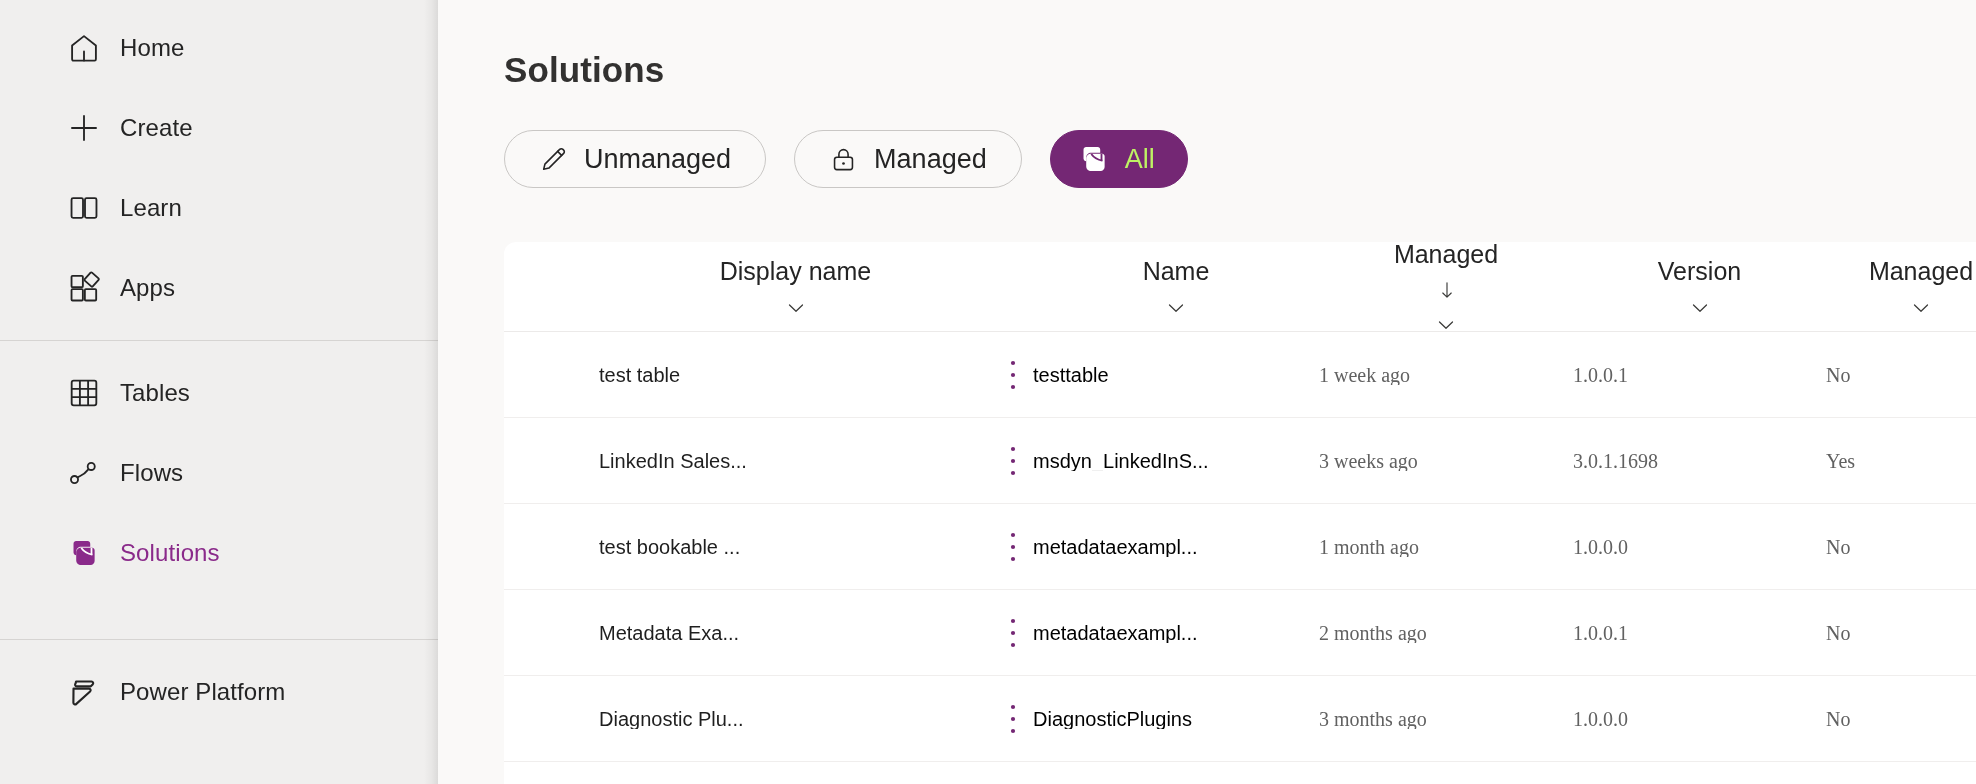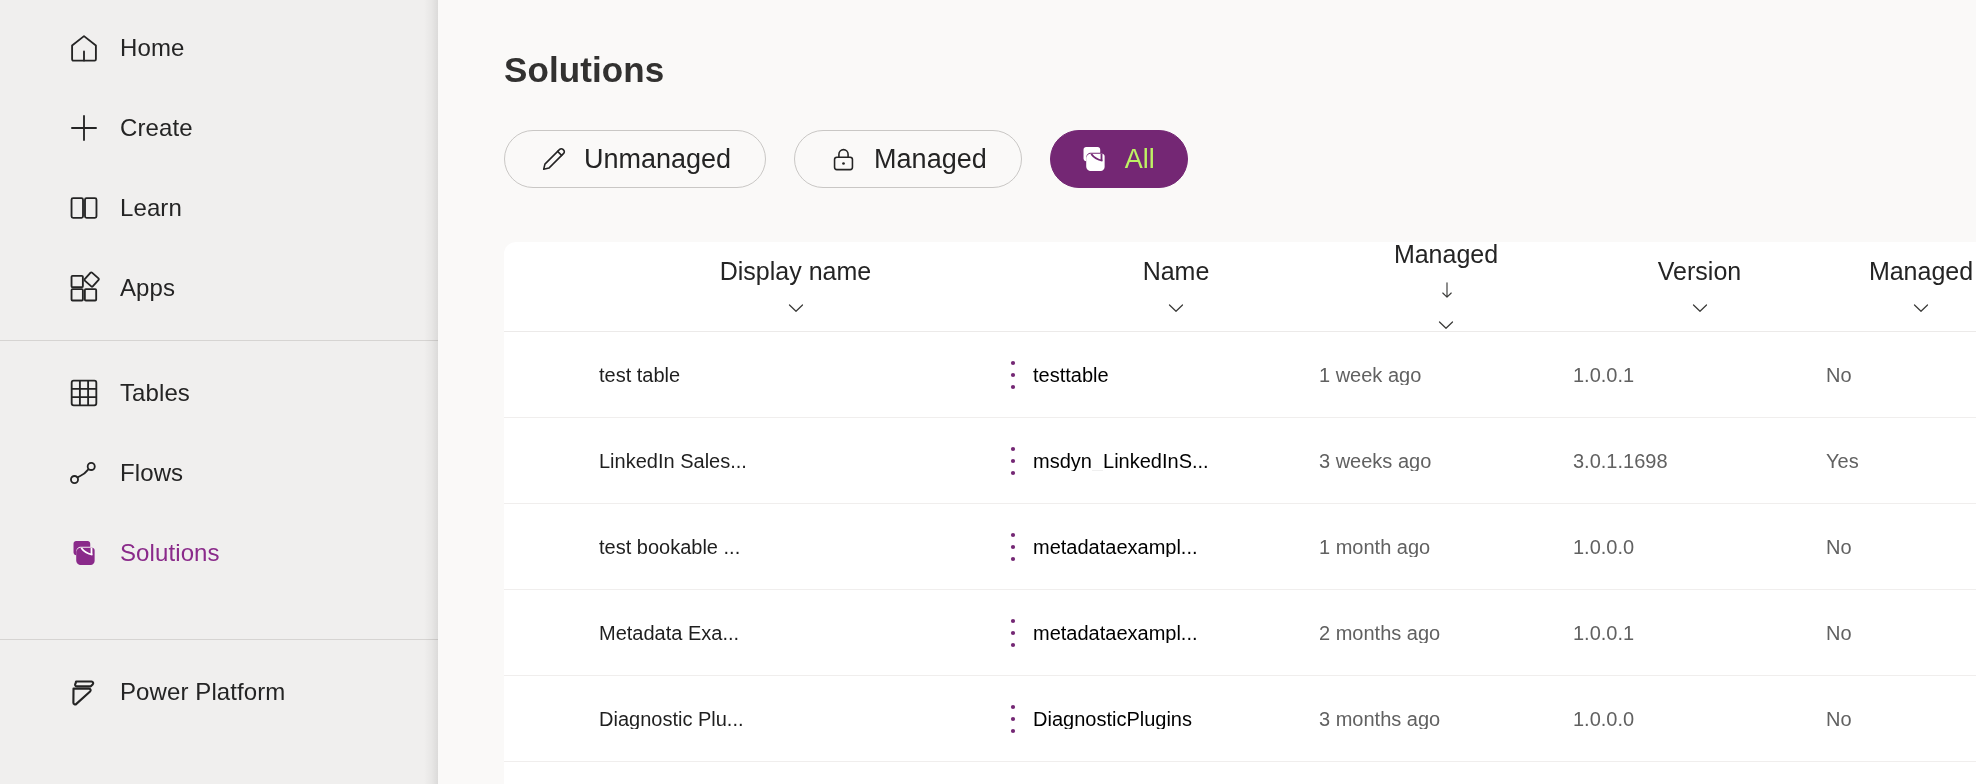--- a/index.html
+++ b/index.html
@@ -177,21 +177,21 @@
     border-bottom: 1px solid #f0eeed;
     cursor: pointer;
   }
   .cell {
     font-size: 20px;
     line-height: 1;
     white-space: nowrap;
     overflow: hidden;
   }
   .cell-display { color: #1f1f1f; }
-  .cell-muted { color: #616161; }
+  .cell-muted { color: #616161; font-family: Liberation Serif, serif; }
   .cell-name { color: #000000; }
 
   .kebab {
     display: flex;
     align-items: center;
     justify-content: center;
     width: 100%;
     cursor: pointer;
   }
   .kebab svg circle { fill: #742774; }

